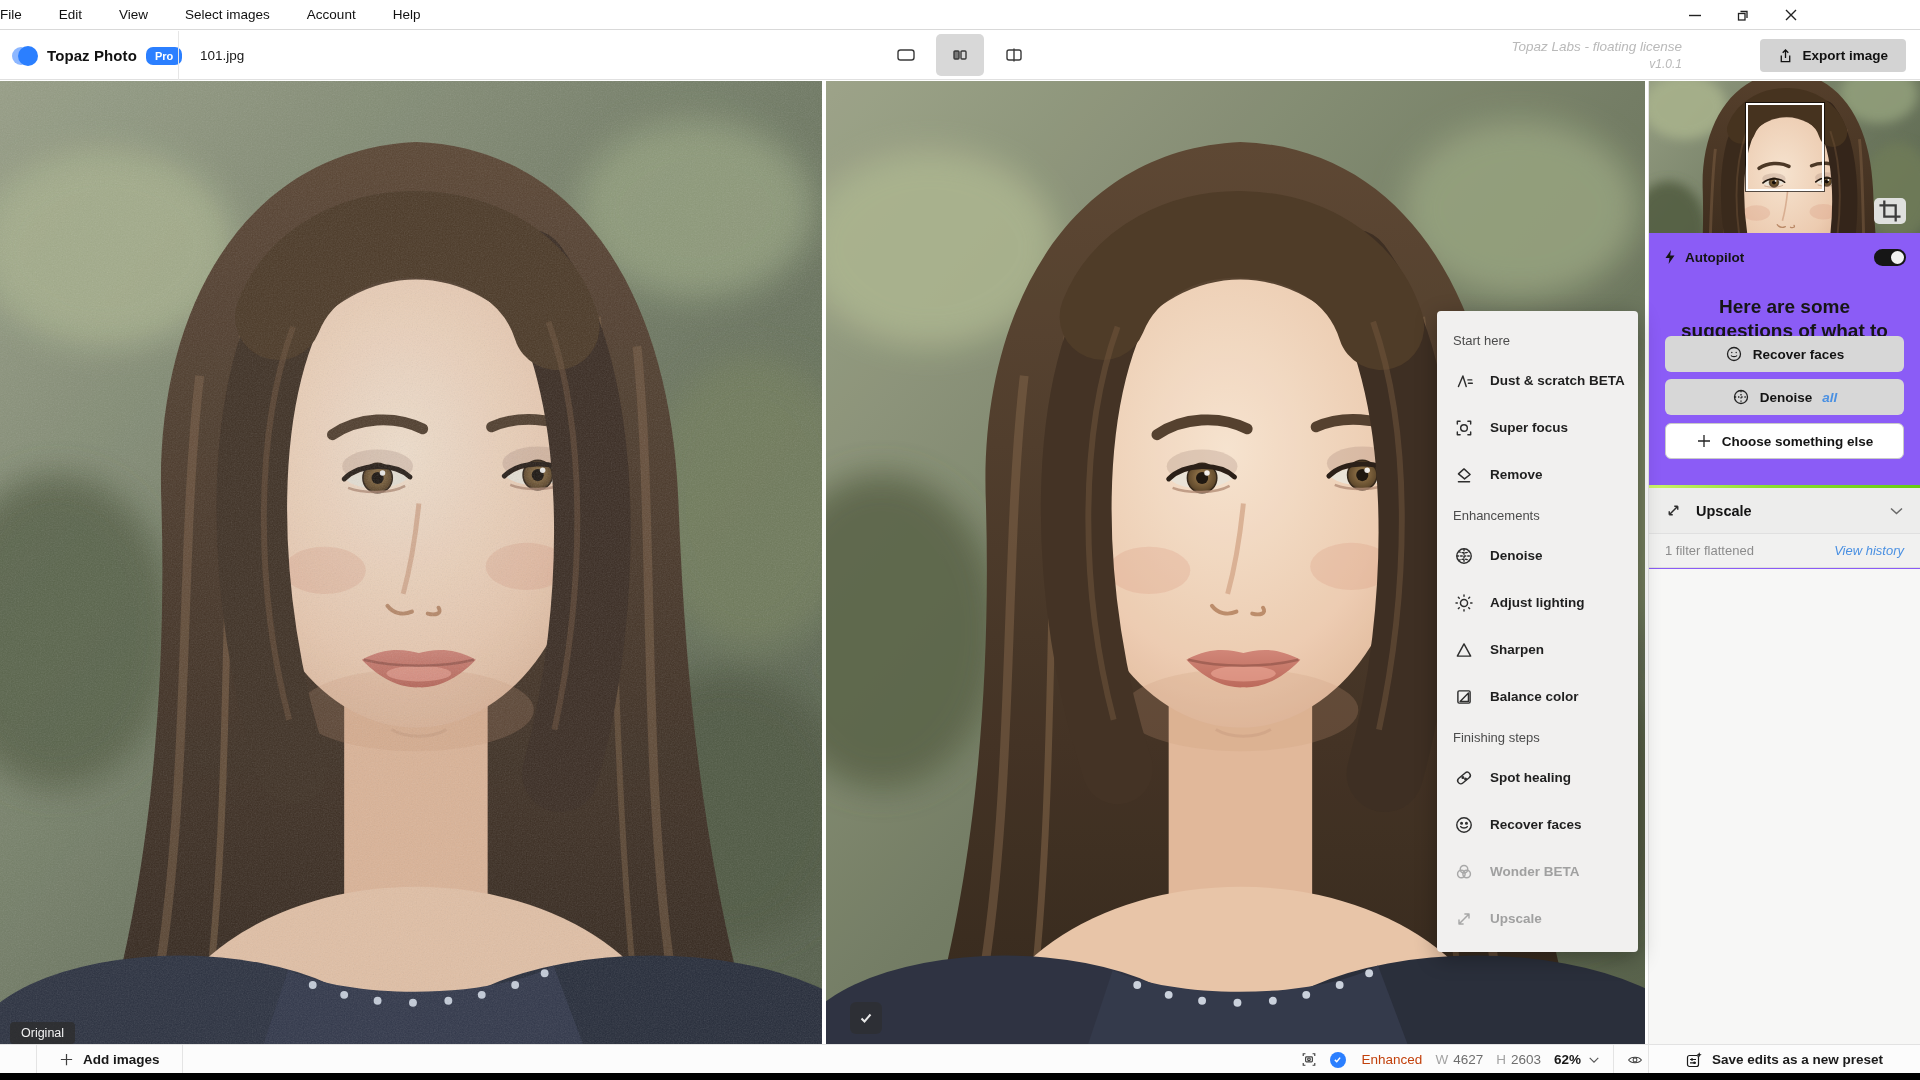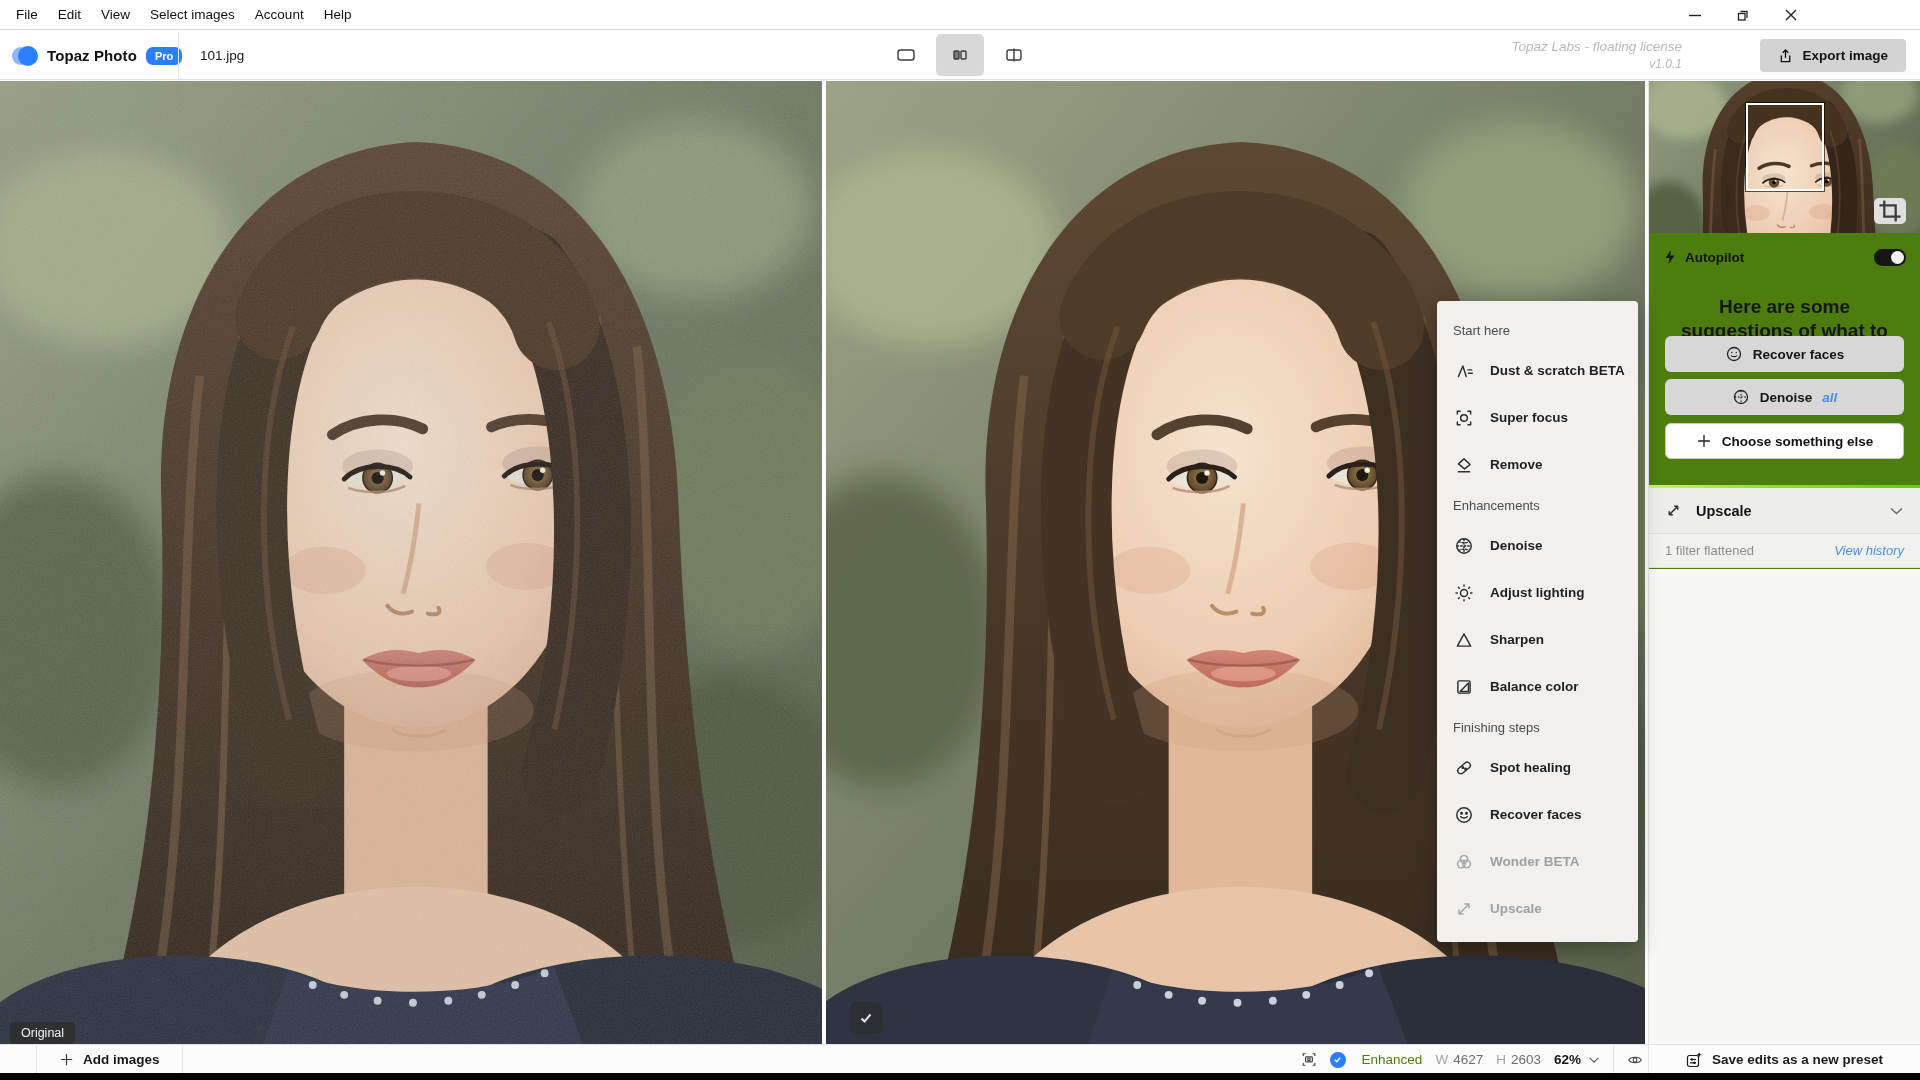--- a/index.html
+++ b/index.html
@@ -4,21 +4,21 @@
 <style>
   * { margin:0; padding:0; box-sizing:border-box; }
   html,body { width:1920px; height:1080px; background:#000; }
   .app {
     position:relative; width:1920px; height:1080px; overflow:hidden;
     background:#fff; font-family:"Liberation Sans", sans-serif; color:#1a1a1a;
   }
   
   .titlebar { position:absolute; left:0; top:0; width:1920px; height:30px;
     background:#fff; border-bottom:1px solid #d9d9d9; display:flex; align-items:center; }
-  .menubar { display:flex; gap:20px; padding-left:16px; }
+  .menubar { display:flex; gap:37px; }
   .menubar .mitem { font-size:13.5px; color:#111; cursor:default; }
   .winbtns { position:absolute; right:118px; top:0; height:30px; display:flex; align-items:center; gap:26px; }
   .winbtn { width:22px; height:22px; display:flex; align-items:center; justify-content:center; color:#222; }
   .winbtn svg { stroke:#222; }
   
   .appbar { position:absolute; left:0; top:31px; width:1920px; height:49px; background:#fff;
     border-bottom:1px solid #e0e0e0; }
   .brand { position:absolute; left:12px; top:0; height:49px; display:flex; align-items:center; gap:9px; }
   .logo-mark { position:relative; width:26px; height:22px; }
   .logo-mark .c1 { position:absolute; left:0; top:2px; width:18px; height:18px; border-radius:50%; background:#8db7ff; }
@@ -44,31 +44,31 @@
   .pane { position:absolute; top:0; height:963px; overflow:hidden; background:#6d785f; }
   .pane-left { left:0; width:822px; }
   .pane-right { left:826px; width:819px; }
   .pane svg.photo { width:100%; height:100%; display:block; }
   .chip-original { position:absolute; left:10px; bottom:0; background:rgba(45,45,45,.78);
     color:#f2f2f2; font-size:12.5px; padding:4px 11px; border-radius:4px; }
   .chip-check { position:absolute; left:24px; bottom:10px; width:32px; height:32px; border-radius:6px;
     background:rgba(45,45,45,.62); display:flex; align-items:center; justify-content:center; }
   .chip-check svg { stroke:#e8e8e8; fill:none; stroke-width:2; }
   
-  .filter-menu { position:absolute; left:1437px; top:220px; width:201px; background:#f1f0ef;
+  .filter-menu { position:absolute; left:1437px; top:230px; width:201px; background:#f1f0ef;
     border-radius:4px; box-shadow:0 6px 22px rgba(0,0,0,.3); padding:12px 0 10px 0; z-index:5; }
   .fm-header { height:34px; display:flex; align-items:center; padding-left:16px; font-size:13px; color:#4c4c4c; }
   .fm-item { height:47px; display:flex; align-items:center; gap:15px; padding-left:16px; cursor:pointer; }
   .fm-item .ic { width:22px; height:22px; display:flex; align-items:center; justify-content:center; color:#2e2e2e; }
   .fm-item .ic svg { stroke:currentColor; fill:none; stroke-width:1.3; stroke-linecap:round; stroke-linejoin:round; }
   .fm-item .lbl { font-size:13.5px; font-weight:bold; color:#1f1f1f; }
   .fm-item.disabled .ic { color:#a8a8a8; }
   .fm-item.disabled .lbl { color:#a0a0a0; font-weight:bold; }
   
-  .sidebar { position:absolute; left:1648px; top:81px; width:272px; height:963px; background:#4d7c0f; border-left:1px solid #e3e3e3; }
+  .sidebar { position:absolute; left:1648px; top:81px; width:272px; height:963px; background:#8b5cf6; border-left:1px solid #e3e3e3; }
   .thumb { position:absolute; left:0; top:0; width:272px; height:152px; overflow:hidden; background:#5a6448; }
   .thumb svg { width:100%; height:100%; display:block; }
   .facebox { position:absolute; left:97px; top:22px; width:78px; height:88px;
     border:2px solid #fff; outline:1px solid rgba(0,0,0,.65); }
   .crop-btn { position:absolute; left:225px; top:117px; width:32px; height:26px; border-radius:5px;
     background:rgba(233,233,233,.92); border:none; display:flex; align-items:center; justify-content:center; }
   .crop-btn svg { stroke:#3c3c3c; fill:none; stroke-width:1.4; }
   .autopilot { position:absolute; left:14px; right:14px; top:160px; height:32px; display:flex; align-items:center; gap:8px; }
   .autopilot .lbl { font-size:13.5px; font-weight:bold; color:#141414; }
   .toggle { margin-left:auto; width:32px; height:17px; border-radius:9px; background:#161616; position:relative; }
@@ -101,21 +101,21 @@
   .bottombar { position:absolute; left:0; top:1044px; width:1920px; height:41px; background:#fcfcfc;
     border-top:1px solid #e2e2e2; }
   .bb-left { position:absolute; left:0; top:0; height:29px; display:flex; align-items:center; }
   .bb-ic { width:16px; height:18px; display:flex; align-items:center; justify-content:center; }
   .bb-left svg, .bb-right svg { stroke:#3f3f3f; fill:none; stroke-width:1.3; }
   .upload-wrap { padding:0 18px; }
   .bb-div { width:1px; height:29px; background:#e4e4e4; }
   .add-images { display:flex; align-items:center; gap:9px; padding:0 22px; height:29px;
     background:transparent; border:none; font-family:inherit; font-size:13.5px; font-weight:bold; color:#181818; }
   .bb-right { position:absolute; right:277px; top:0; height:29px; display:flex; align-items:center; gap:13px; }
-  .status-enh { display:flex; align-items:center; gap:16px; font-size:13.5px; color:#4d7c0f; }
+  .status-enh { display:flex; align-items:center; gap:16px; font-size:13.5px; color:#c2410c; }
   .dim { display:flex; gap:5px; font-size:13.5px; }
   .dim .k { color:#a3a3a3; } .dim .v { color:#6e6e6e; }
   .zoom-ctl { display:flex; align-items:center; gap:7px; font-size:13.5px; color:#181818; font-weight:bold; }
   .check-badge { width:16px; height:16px; border-radius:50%; background:#2b7fff; display:flex; align-items:center; justify-content:center; }
   .check-badge svg { stroke:#fff; stroke-width:2; }
   .save-preset { position:absolute; left:1655px; width:258px; top:0; height:29px;
     display:flex; align-items:center; justify-content:center; gap:9px; background:transparent; border:none;
     font-family:inherit; font-size:13.5px; font-weight:bold; color:#1b1b1b; }
   .save-preset svg { stroke:#1b1b1b; fill:none; stroke-width:1.2; }
   .bb-div-side { position:absolute; left:1648px; top:0; width:1px; height:29px; background:#e4e4e4; }

